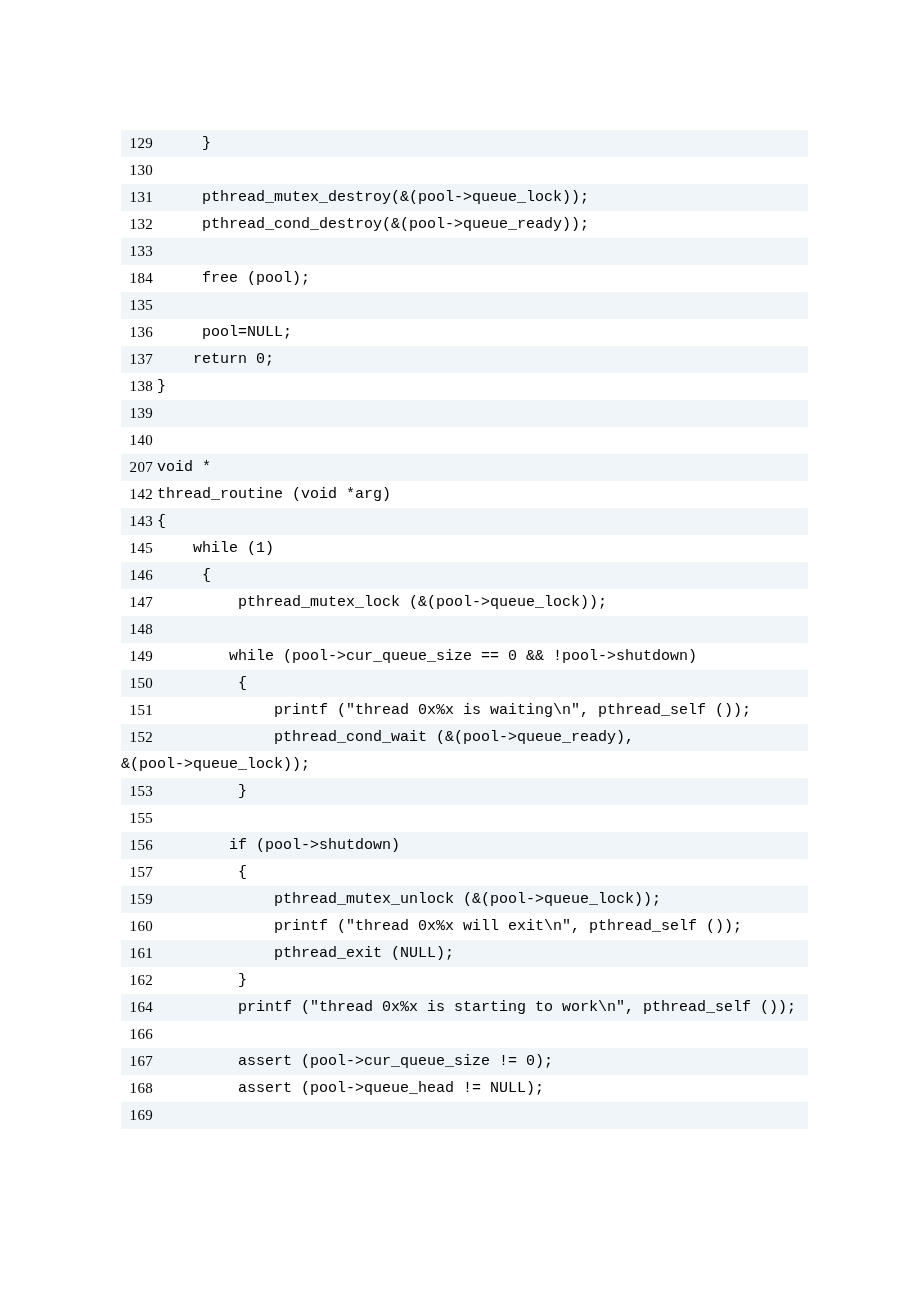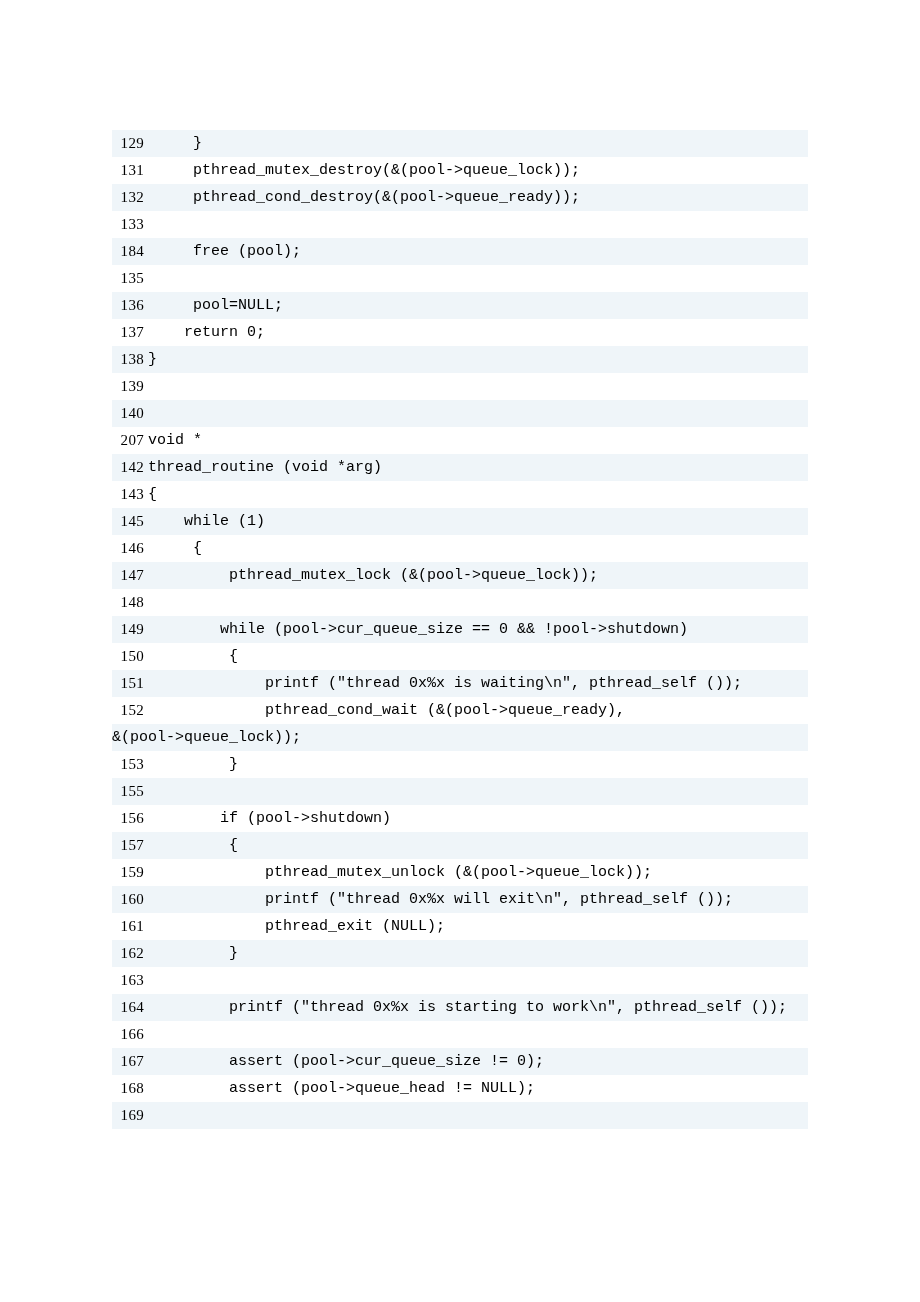--- a/index.html
+++ b/index.html
@@ -13,20 +13,21 @@
     padding: 130px 112px 50px 112px;
     box-sizing: border-box;
     font-family: "Consolas", "Menlo", "Courier New", monospace;
     font-size: 15px;
     line-height: 27px;
     color: #000000;
   }
   .line {
     display: flex;
     white-space: pre;
+    margin-left: 9px;
   }
   .line:nth-child(odd) {
     background-color: #eff5f9;
   }
   .gutter {
     display: inline-block;
     width: 36px;
     text-align: right;
     font-family: "Times New Roman", Times, serif;
     font-size: 15px;
@@ -38,20 +39,21 @@
   }
   .code {
     display: inline;
   }
 </style>
 </head>
 <body>
 
 <div class="page" id="code-page">
     <div class="line"><span class="gutter">129</span><span class="code">     }  </span></div>
+    <div class="line"><span class="gutter">130</span><span class="code"> </span></div>
     <div class="line"><span class="gutter">131</span><span class="code">     pthread_mutex_destroy(&amp;(pool-&gt;queue_lock));  </span></div>
     <div class="line"><span class="gutter">132</span><span class="code">     pthread_cond_destroy(&amp;(pool-&gt;queue_ready));  </span></div>
     <div class="line"><span class="gutter">133</span><span class="code">       </span></div>
     <div class="line"><span class="gutter">184</span><span class="code">     free (pool);  </span></div>
     <div class="line"><span class="gutter">135</span><span class="code">      </span></div>
     <div class="line"><span class="gutter">136</span><span class="code">     pool=NULL;  </span></div>
     <div class="line"><span class="gutter">137</span><span class="code">    return 0;  </span></div>
     <div class="line"><span class="gutter">138</span><span class="code">}  </span></div>
     <div class="line"><span class="gutter">139</span><span class="code"> </span></div>
     <div class="line"><span class="gutter">140</span><span class="code"> </span></div>
@@ -68,19 +70,18 @@
     <div class="line"><span class="gutter">152</span><span class="code">             pthread_cond_wait (&amp;(pool-&gt;queue_ready),</span></div>
     <div class="line"><span class="code">&amp;(pool-&gt;queue_lock));  </span></div>
     <div class="line"><span class="gutter">153</span><span class="code">         }  </span></div>
     <div class="line"><span class="gutter">155</span><span class="code">          </span></div>
     <div class="line"><span class="gutter">156</span><span class="code">        if (pool-&gt;shutdown)  </span></div>
     <div class="line"><span class="gutter">157</span><span class="code">         {  </span></div>
     <div class="line"><span class="gutter">159</span><span class="code">             pthread_mutex_unlock (&amp;(pool-&gt;queue_lock));  </span></div>
     <div class="line"><span class="gutter">160</span><span class="code">             printf ("thread 0x%x will exit\n", pthread_self ());  </span></div>
     <div class="line"><span class="gutter">161</span><span class="code">             pthread_exit (NULL);  </span></div>
     <div class="line"><span class="gutter">162</span><span class="code">         }  </span></div>
-    <div class="line"><span class="gutter">163</span><span class="code"> </span></div>
     <div class="line"><span class="gutter">164</span><span class="code">         printf ("thread 0x%x is starting to work\n", pthread_self ());</span></div>
     <div class="line"><span class="gutter">166</span><span class="code">          </span></div>
     <div class="line"><span class="gutter">167</span><span class="code">         assert (pool-&gt;cur_queue_size != 0);  </span></div>
     <div class="line"><span class="gutter">168</span><span class="code">         assert (pool-&gt;queue_head != NULL);  </span></div>
     <div class="line"><span class="gutter">169</span><span class="code">           </span></div>
   </div>
 
 </body></html>

